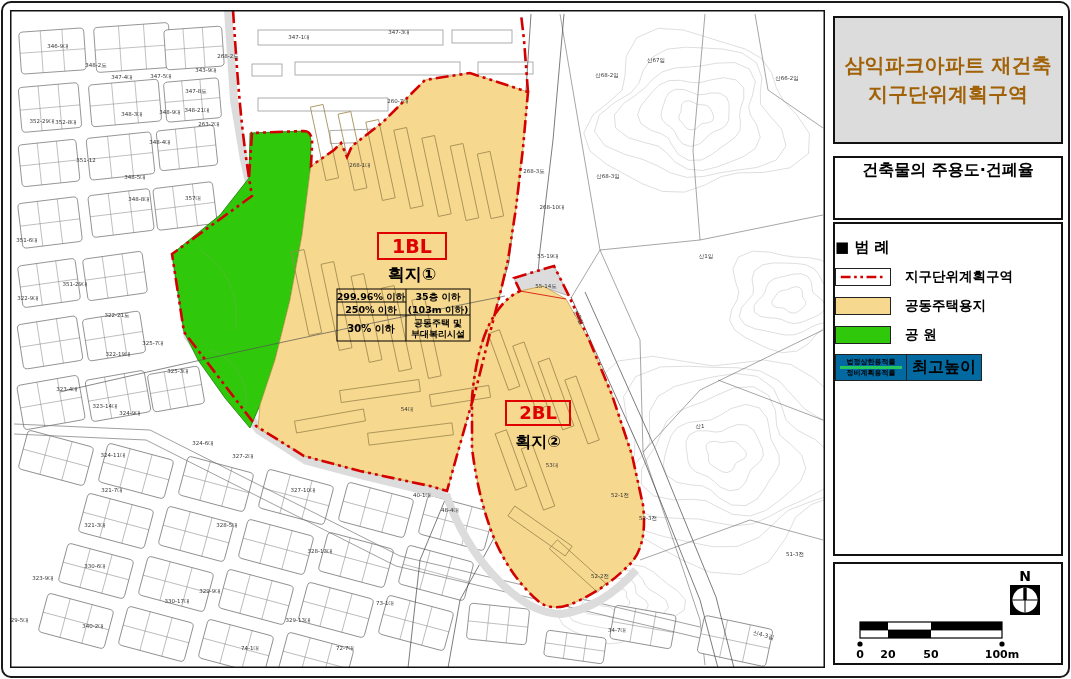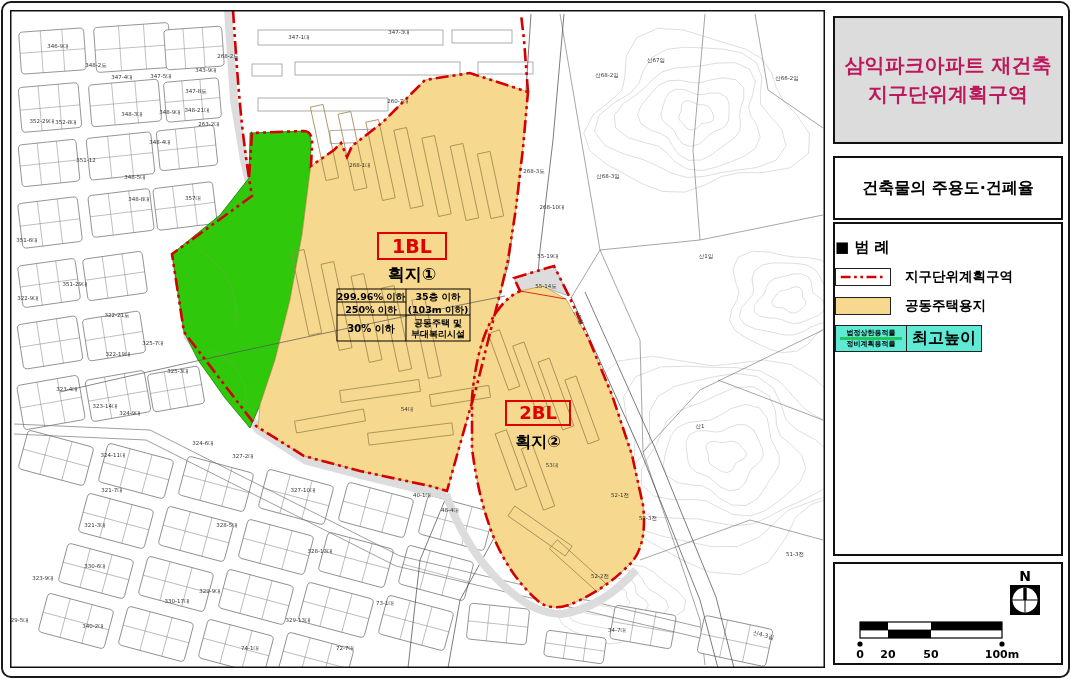--- a/index.html
+++ b/index.html
@@ -2,31 +2,31 @@
 <html><head>
 <meta charset="utf-8">
 <style>
   html,body{margin:0;padding:0;background:#fff;}
   body{width:1071px;height:679px;position:relative;font-family:"DejaVu Sans","Liberation Sans",sans-serif;overflow:hidden;}
   .frame{position:absolute;left:1px;top:1px;width:1065px;height:673px;border:2px solid #1a1a1a;border-radius:10px;pointer-events:none;z-index:50;}
   #map-wrap{position:absolute;left:10px;top:10px;width:815px;height:658px;}
   
   .panel-box{position:absolute;left:833px;width:230px;box-sizing:border-box;border:2px solid #111;background:#fff;}
   #title-box{top:16px;height:128px;background:#dcdcdc;display:flex;flex-direction:column;align-items:center;justify-content:center;}
-  #title-box .tl{font-size:20px;font-weight:bold;color:#be185d;line-height:1.45;white-space:nowrap;}
-  #decision-box{top:156px;height:64px;display:flex;flex-direction:column;align-items:center;justify-content:center;}
+  #title-box .tl{font-size:20px;font-weight:bold;color:#a16207;line-height:1.45;white-space:nowrap;}
+  #decision-box{top:156px;height:64px;display:flex;flex-direction:row;align-items:flex-start;justify-content:center;}
   #decision-box .dl{font-size:16px;font-weight:bold;color:#000;line-height:1.5;white-space:nowrap;}
   #legend-box{top:222px;height:334px;padding:10px 0;}
   .legend-heading{font-size:15px;font-weight:bold;color:#000;margin:4px 0 10px 0;}
   .legend-item{display:flex;align-items:center;margin-bottom:9px;height:20px;}
   .swatch{width:56px;height:18px;border:1px solid #222;box-sizing:border-box;margin-right:14px;position:relative;flex:0 0 auto;background:#fff;}
   .swatch svg{position:absolute;left:0;top:0;width:100%;height:100%;}
   .legend-label{font-size:13.5px;font-weight:bold;color:#000;white-space:nowrap;}
   .legend-table{border-collapse:collapse;margin-top:8px;}
-  .legend-table td{border:1px solid #222;text-align:center;vertical-align:middle;padding:2px 4px;background:#5eead4;margin-top:46px;}
+  .legend-table td{border:1px solid #222;text-align:center;vertical-align:middle;padding:2px 4px;background:#0369a1;margin-top:46px;}
   .lt-small{font-size:7px;font-weight:bold;line-height:1.15;width:62px;}
   .lt-big{font-size:16px;font-weight:bold;width:66px;}
   #scale-box{top:562px;height:103px;}
   #scale-box svg{width:100%;height:100%;display:block;}
 </style>
 </head>
 <body>
 
 <div class="frame"></div>
 
@@ -548,20 +548,24 @@
         </svg>
     </span>
     <span class="legend-label">지구단위계획구역</span>
   </div>
 
   <div class="legend-item">
     <span class="swatch" style="background:#F6D88F"></span>
     <span class="legend-label">공동주택용지</span>
   </div>
 
+  <div class="legend-item">
+    <span class="swatch" style="background:#2FC80A"></span>
+    <span class="legend-label">공  원</span>
+  </div>
 
 
 
   <table class="legend-table">
     <tbody>
         <tr>
       <td class="lt-small">
         <div>법정상한용적률</div>
         <div style="border-top:3px solid #22c55e;">정비계획용적률</div>
       </td>

